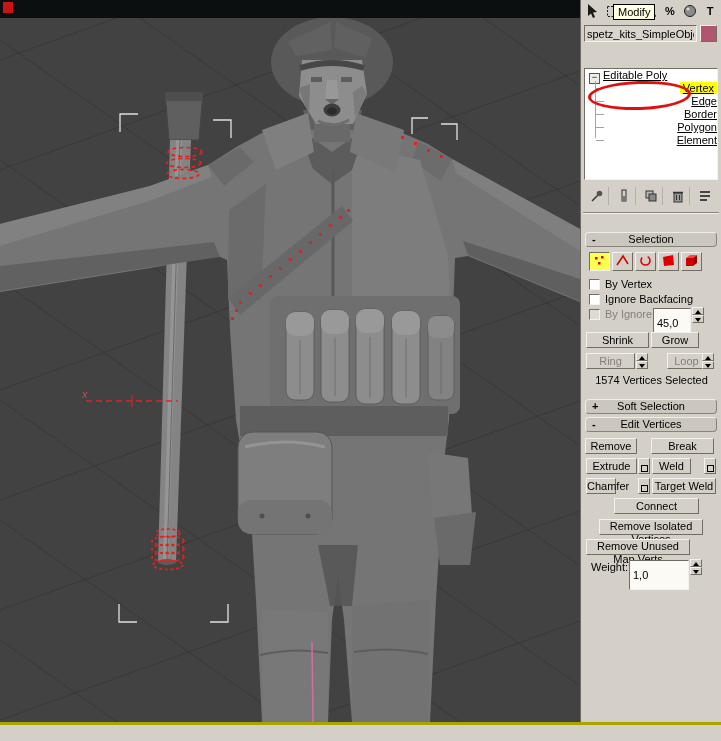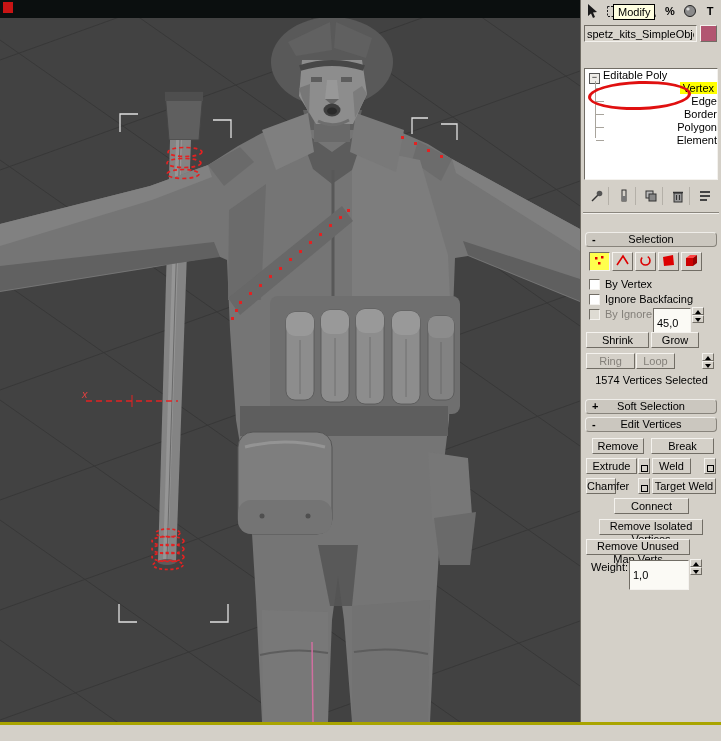--- a/index.html
+++ b/index.html
@@ -38,21 +38,21 @@
   .combo{position:absolute;left:3px;top:47px;width:134px;height:17px;box-sizing:border-box;
          background:#e6e3dc;border:1px solid;border-color:#716d65 #f4f2ee #f4f2ee #716d65;
          line-height:15px;padding-left:3px;}
   .combo-arrow{position:absolute;right:1px;top:1px;width:15px;height:13px;background:#d4d0c8;
          border:1px solid;border-color:#f4f2ee #716d65 #716d65 #f4f2ee;}
   .combo-arrow::after{content:"";position:absolute;left:4px;top:5px;border-left:4px solid transparent;
          border-right:4px solid transparent;border-top:5px solid #000;}
 
   .stack{position:absolute;left:3px;top:68px;width:134px;height:112px;box-sizing:border-box;
          background:#fff;border:1px solid;border-color:#716d65 #f4f2ee #f4f2ee #716d65;overflow:hidden;}
-  .stack-row{height:13px;line-height:13px;white-space:nowrap;padding-left:4px;position:relative;}
+  .stack-row{height:13px;line-height:13px;white-space:nowrap;padding-left:4px;position:relative;text-decoration:underline;}
   .stack-row.sub{padding-left:22px;text-align:right;}
   .twig{position:absolute;left:11px;top:6px;width:8px;border-top:1px solid #a8a49c;}
   .treeline{position:absolute;left:14px;top:81px;height:57px;border-left:1px solid #a8a49c;}
   .rootbox{display:inline-block;width:9px;height:9px;border:1px solid #555;line-height:7px;text-align:center;
            font-size:9px;margin-right:3px;vertical-align:-1px;background:#efede9;}
   .hl{background:#ffff00;padding:0 3px;}
   .annotation{position:absolute;left:7px;top:81px;width:97px;height:23px;border:3px solid #e01010;
               border-radius:50%;transform:rotate(-2deg);z-index:20;pointer-events:none;}
 
   .stacktools{position:absolute;left:3px;top:185px;width:134px;height:22px;display:flex;gap:4px;
@@ -401,57 +401,57 @@
         <span class="sd"></span>
       </span>
 
     <button class="btn" style="left:5px;top:332px;width:63px">Shrink</button>
     <button class="btn" style="left:70px;top:332px;width:48px">Grow</button>
     <button class="btn dis" style="left:5px;top:353px;width:49px">Ring</button>
     <span class="spin" style="left:55px;top:353px">
         <span class="su"></span>
         <span class="sd"></span>
       </span>
-    <button class="btn dis" style="left:55px;top:353px;width:39px">Loop</button>
+    <button class="btn dis" style="left:86px;top:353px;width:39px">Loop</button>
     <span class="spin" style="left:121px;top:353px">
         <span class="su"></span>
         <span class="sd"></span>
       </span>
 
     <div class="status">1574 Vertices Selected</div>
 
     <div class="rollout" style="top:399px">
       <span class="pm">+</span>
       <span>Soft Selection</span>
     </div>
 
     <div class="rollout" style="top:417px">
       <span class="pm">-</span>
       <span>Edit Vertices</span>
     </div>
 
-    <button class="btn" style="left:11px;top:438px;width:52px">Remove</button>
+    <button class="btn" style="left:4px;top:438px;width:52px">Remove</button>
     <button class="btn" style="left:70px;top:438px;width:63px">Break</button>
 
     <button class="btn" style="left:5px;top:458px;width:51px">Extrude</button>
     <button class="btn" style="left:57px;top:458px;width:12px">
         <span class="sq"></span>
       </button>
     <button class="btn" style="left:71px;top:458px;width:39px">Weld</button>
     <button class="btn" style="left:123px;top:458px;width:12px">
         <span class="sq"></span>
       </button>
 
     <button class="btn" style="left:5px;top:478px;width:30px">Chamfer</button>
     <button class="btn" style="left:57px;top:478px;width:12px">
         <span class="sq"></span>
       </button>
     <button class="btn" style="left:71px;top:478px;width:64px">Target Weld</button>
 
-    <button class="btn" style="left:33px;top:498px;width:75px">Connect</button>
+    <button class="btn" style="left:33px;top:498px;width:85px">Connect</button>
     <button class="btn" style="left:18px;top:519px;width:104px">Remove Isolated Vertices</button>
     <button class="btn" style="left:5px;top:539px;width:104px">Remove Unused Map Verts</button>
 
     <span class="lbl" style="left:10px;top:561px">Weight:</span>
     <input class="field" style="left: 48px; top: 560px; width: 60px;" readonly="" value="1,0">
     <span class="spin" style="left:109px;top:559px">
         <span class="su"></span>
         <span class="sd"></span>
       </span>
   </div>

